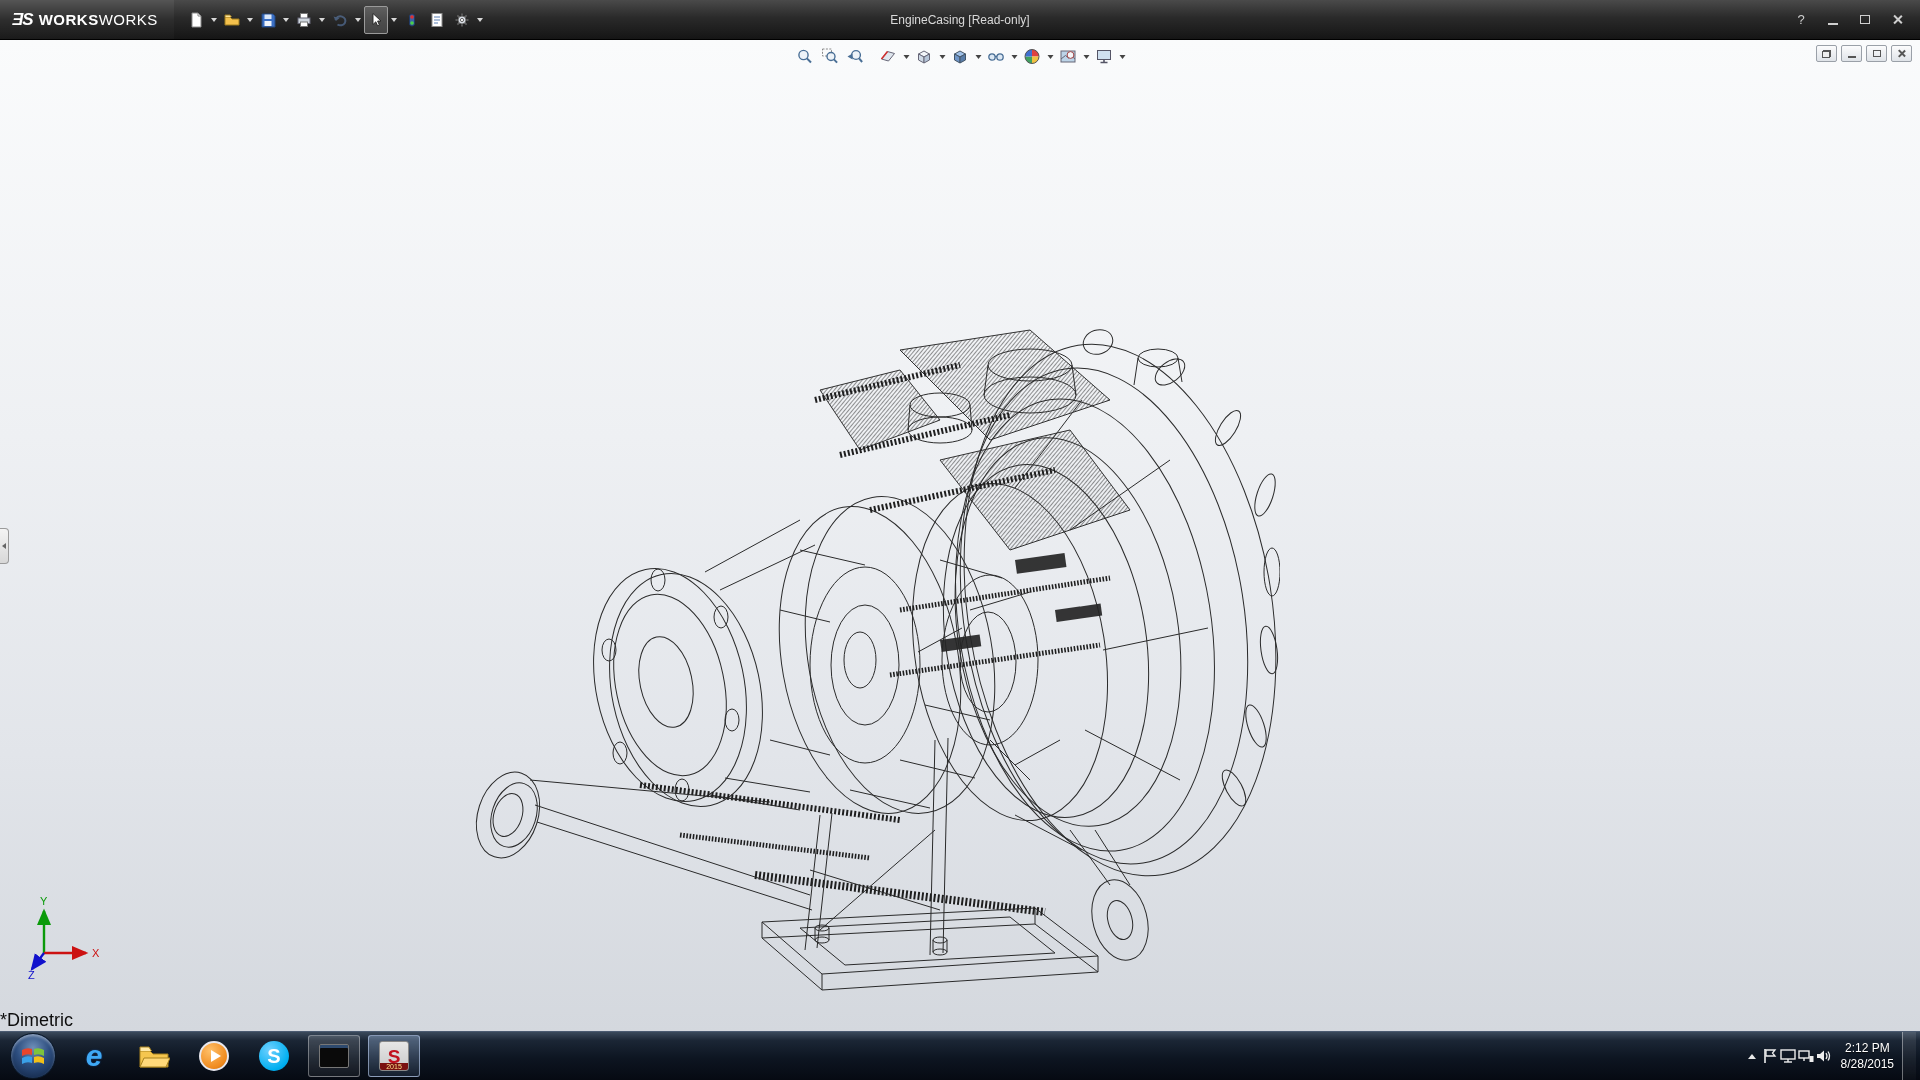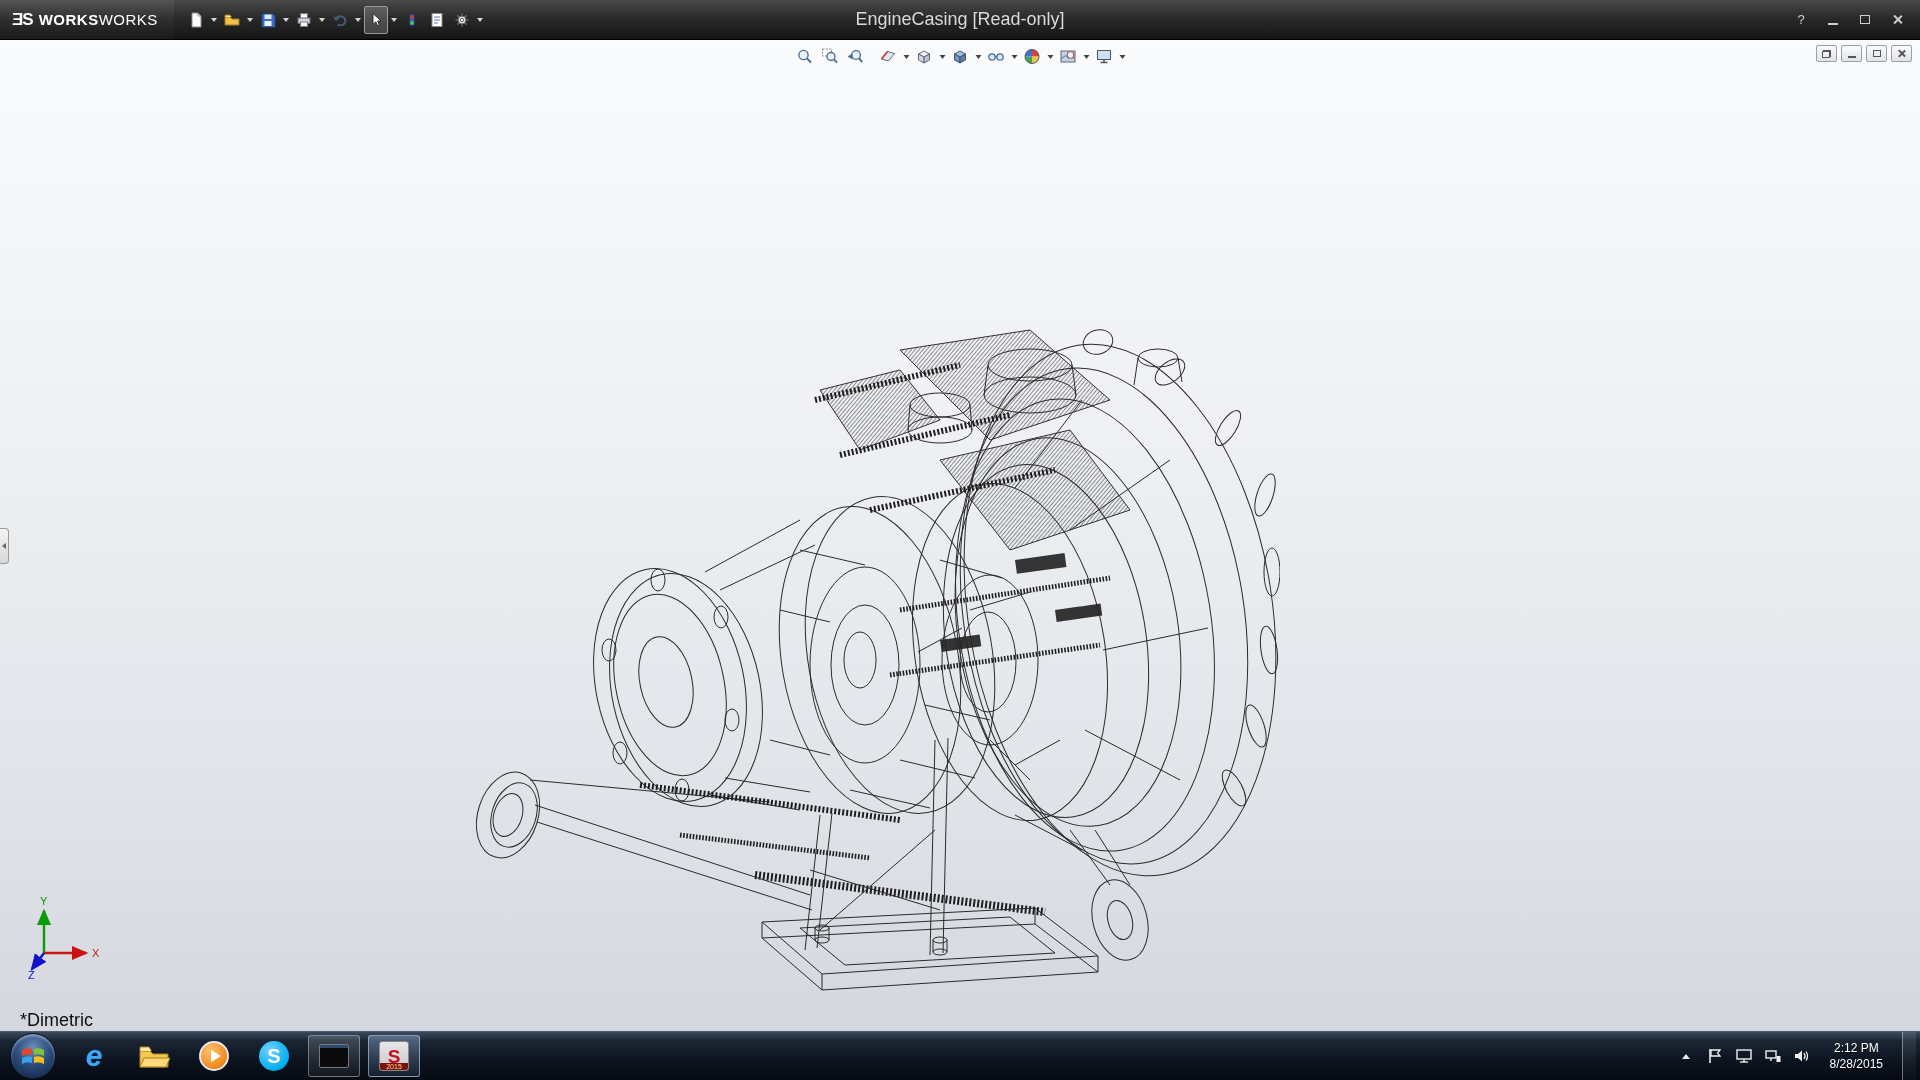--- a/index.html
+++ b/index.html
@@ -5,32 +5,32 @@
   * { margin:0; padding:0; box-sizing:border-box; }
   html,body { width:1920px; height:1080px; overflow:hidden;
     font-family:"Liberation Sans", sans-serif; background:#000; }
 
   
   .titlebar { position:absolute; top:0; left:0; width:1920px; height:40px;
     background:linear-gradient(#4a4a4a 0%, #2a2a2a 45%, #151515 100%);
     display:flex; align-items:center; border-bottom:1px solid #000; z-index:50; }
   .sw-logo { display:flex; align-items:center; gap:6px; padding:0 16px 0 12px; height:100%;
     background:linear-gradient(#555 0%, #2e2e2e 50%, #1a1a1a 100%); }
-  .sw-logo .glyph { color:#fff; font-weight:bold; font-size:17px; letter-spacing:-1px; }
+  .sw-logo .glyph { color:#fff; font-style:italic; font-weight:bold; font-size:17px; letter-spacing:-1px; }
   .sw-logo .brand { color:#fff; font-size:15px; letter-spacing:.5px; }
   .sw-logo .brand b { font-weight:bold; }
   .tb-group { display:flex; align-items:center; margin-left:10px; gap:1px; }
   .tb-btn { width:24px; height:28px; display:flex; align-items:center; justify-content:center;
     border:1px solid transparent; border-radius:2px; }
   .tb-btn.active { background:rgba(255,255,255,.18); border-color:#9a9a9a; }
   .tb-btn.disabled { opacity:.45; }
   .tb-caret { width:10px; height:28px; display:flex; align-items:center; justify-content:center; }
   .caret-dn { width:0; height:0; border-left:3px solid transparent; border-right:3px solid transparent;
     border-top:4px solid #d8d8d8; }
-  .win-title { position:absolute; left:50%; transform:translateX(-50%); color:#d9d9d9; font-size:18px; }
+  .win-title { position:absolute; left:50%; transform:translateX(-50%); color:#d9d9d9; font-size:12px; }
   .tbar-right { margin-left:auto; display:flex; align-items:center; gap:14px; padding-right:14px; }
   .tbar-right .wbtn { color:#cfcfcf; font-size:13px; width:18px; height:18px;
     display:flex; align-items:center; justify-content:center; }
   .glyph-min { width:10px; height:2px; background:#cfcfcf; margin-top:8px; }
   .glyph-max { width:10px; height:9px; border:1.5px solid #cfcfcf; }
   .glyph-close { position:relative; width:11px; height:11px; }
   .glyph-close::before,.glyph-close::after { content:""; position:absolute; left:5px; top:0;
     width:1.6px; height:11px; background:#cfcfcf; }
   .glyph-close::before { transform:rotate(45deg);} .glyph-close::after{ transform:rotate(-45deg);}
 
@@ -70,37 +70,37 @@
   .model { position:absolute; left:470px; top:270px; }
   .wf ellipse,.wf line,.wf polygon,.wf path,.wf polyline { stroke:#1c1c1c; fill:none; stroke-width:1; }
   .wf .rod { stroke-width:6; stroke-dasharray:2 2; stroke:#101010; }
   .wf .rod8 { stroke-width:8; stroke-dasharray:2 2; stroke:#101010; }
   .wf .rod5 { stroke-width:5; stroke-dasharray:1.6 1.6; stroke:#101010; }
   .wf .hpoly { fill:url(#hatch); stroke:#222; }
   .wf .dark { fill:#161616; stroke:none; opacity:.92; }
 
   
   .triad { position:absolute; left:28px; bottom:52px; }
-  .orient-label { position:absolute; left:20px; bottom:0px; font-size:18px; color:#0d0d0d; }
+  .orient-label { position:absolute; left:0; bottom:0px; font-size:18px; color:#0d0d0d; }
 
   
   .taskbar { position:absolute; left:0; bottom:0; width:1920px; height:49px;
     background:linear-gradient(180deg,#3b4a5c 0%, #1b2635 18%, #0d1521 55%, #060a12 100%);
     border-top:1px solid rgba(160,190,230,.45); display:flex; align-items:center; z-index:60; }
   .start-orb { width:46px; height:46px; margin:0 8px 0 10px; border-radius:50%;
     display:flex; align-items:center; justify-content:center;
     background:radial-gradient(circle at 50% 32%, #6f8fb9 0%, #2c4d7e 45%, #0d1e3a 100%);
     border:1px solid #0a1726; box-shadow:inset 0 2px 3px rgba(255,255,255,.45); }
   .tb-app { width:52px; height:42px; margin:0 4px; display:flex; align-items:center; justify-content:center;
     border-radius:3px; }
   .tb-app.running { border:1px solid rgba(255,255,255,.35);
     background:linear-gradient(rgba(255,255,255,.16), rgba(255,255,255,.05)); }
   .tb-app.active { border:1px solid rgba(200,220,255,.55);
     background:linear-gradient(rgba(170,200,240,.38), rgba(90,120,160,.18)); }
-  .tray { margin-left:auto; display:flex; align-items:center; gap:11px; padding-right:4px; height:100%; }
+  .tray { margin-left:auto; display:flex; align-items:center; padding-right:4px; height:100%; }
   .tray-ico { display:flex; align-items:center; justify-content:center; width:18px; height:20px; }
   .tray-chevron { width:0; height:0; border-left:4px solid transparent; border-right:4px solid transparent;
     border-bottom:5px solid #e8e8e8; }
   .clock { text-align:center; color:#fff; font-size:12px; line-height:1.35; padding:0 8px;
     text-shadow:0 1px 1px rgba(0,0,0,.8); }
   .show-desktop { width:14px; height:100%; border-left:1px solid rgba(255,255,255,.4);
     background:linear-gradient(rgba(255,255,255,.10), rgba(255,255,255,.02)); }
 
   .ie-e { font-size:30px; font-style:italic; font-weight:bold; color:#3fa9f5;
     text-shadow:0 0 2px rgba(30,100,200,.6); line-height:1; }

